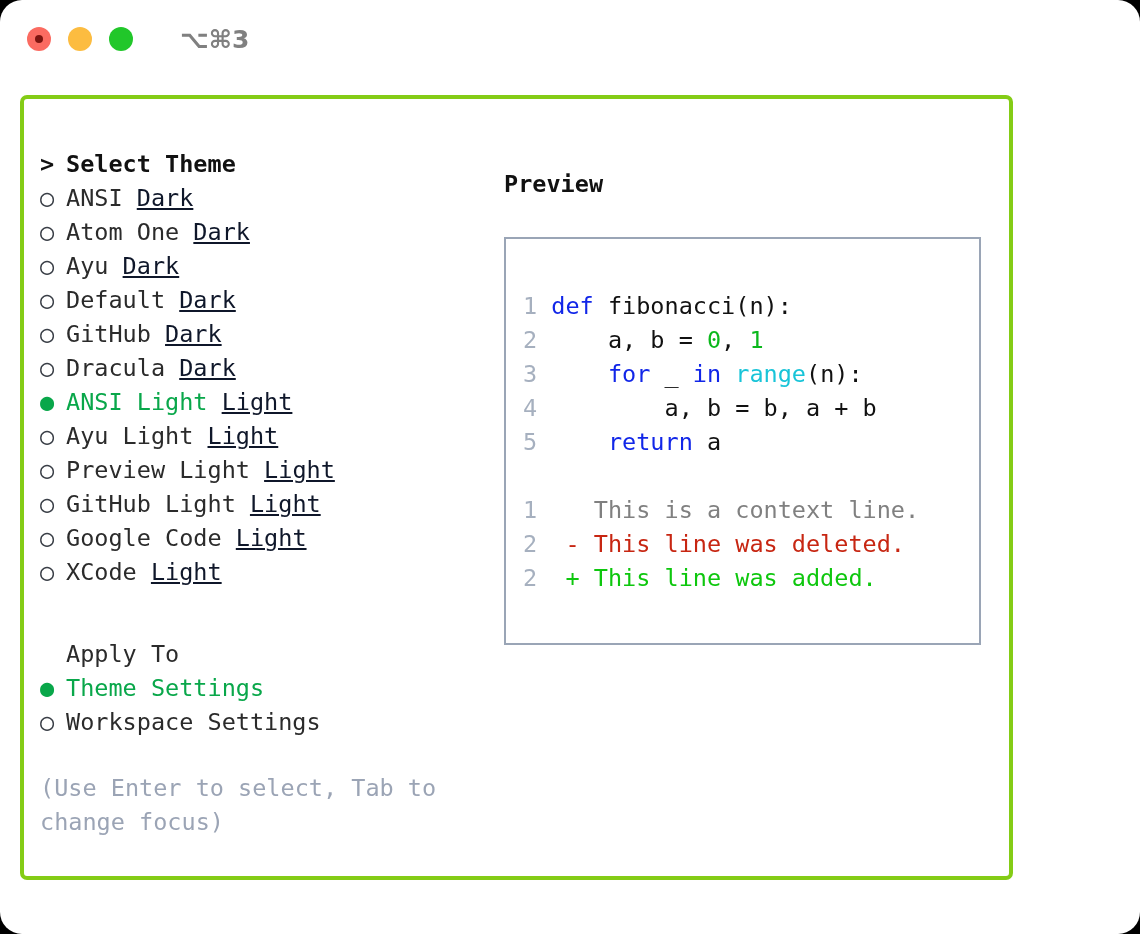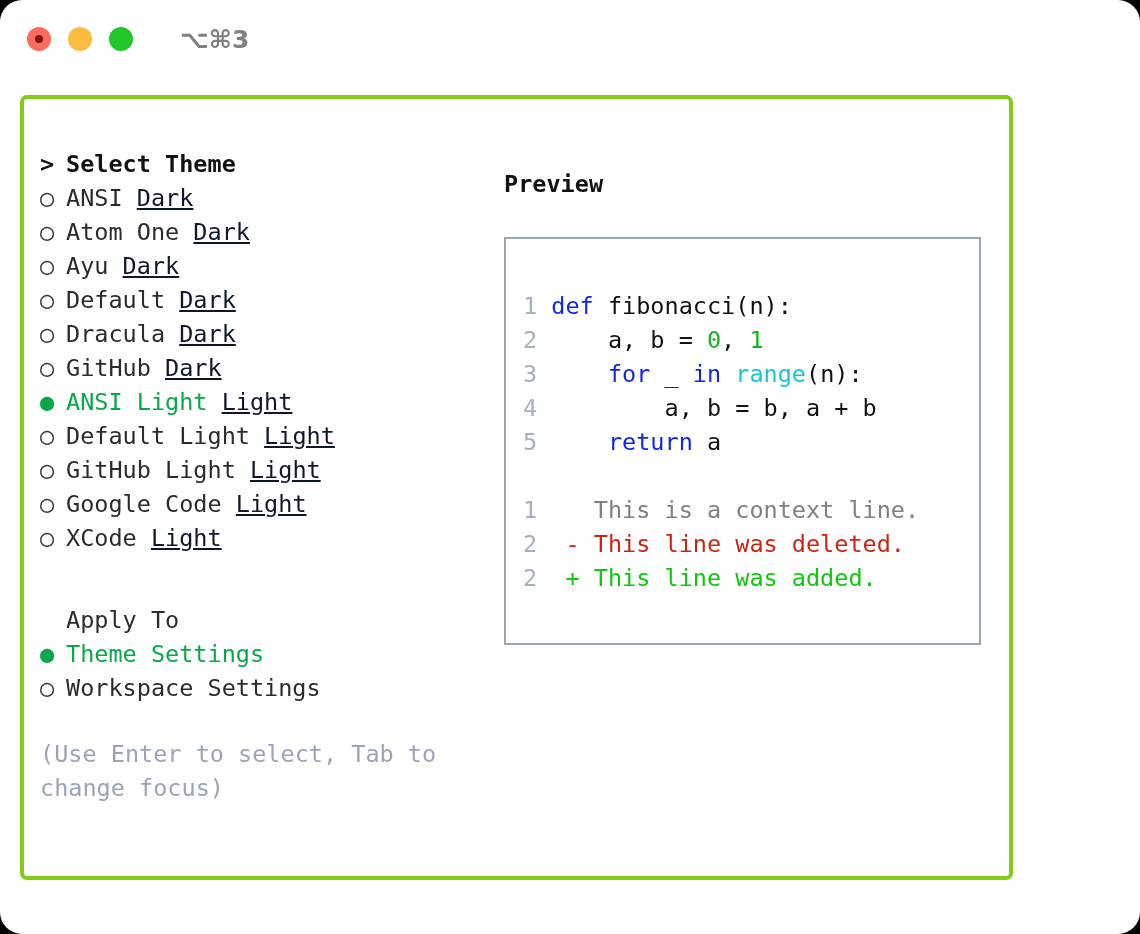--- a/index.html
+++ b/index.html
@@ -204,24 +204,25 @@
 
     <div class="left-col">
 
       <div class="row heading"><span class="marker">&gt; </span><span>Select Theme</span></div>
 
       <div id="theme-list">
           <div class="row"><span class="marker dot-hollow">○</span><span class="label">ANSI</span><span> </span><span class="tag">Dark</span></div>
           <div class="row"><span class="marker dot-hollow">○</span><span class="label">Atom One</span><span> </span><span class="tag">Dark</span></div>
           <div class="row"><span class="marker dot-hollow">○</span><span class="label">Ayu</span><span> </span><span class="tag">Dark</span></div>
           <div class="row"><span class="marker dot-hollow">○</span><span class="label">Default</span><span> </span><span class="tag">Dark</span></div>
+          <div class="row"><span class="marker dot-hollow">○</span><span class="label">GitHub</span><span> </span><span class="tag">Dark</span></div>
           <div class="row"><span class="marker dot-hollow">○</span><span class="label">Dracula</span><span> </span><span class="tag">Dark</span></div>
-          <div class="row"><span class="marker dot-hollow">○</span><span class="label">GitHub</span><span> </span><span class="tag">Dark</span></div>
           <div class="row"><span class="marker dot-filled">●</span><span class="label-sel">ANSI Light</span><span> </span><span class="tag">Light</span></div>
-          <div class="row"><span class="marker dot-hollow">○</span><span class="label">Default Light</span><span> </span><span class="tag">Light</span></div>
+          <div class="row"><span class="marker dot-hollow">○</span><span class="label">Ayu Light</span><span> </span><span class="tag">Light</span></div>
+          <div class="row"><span class="marker dot-hollow">○</span><span class="label">Preview Light</span><span> </span><span class="tag">Light</span></div>
           <div class="row"><span class="marker dot-hollow">○</span><span class="label">GitHub Light</span><span> </span><span class="tag">Light</span></div>
           <div class="row"><span class="marker dot-hollow">○</span><span class="label">Google Code</span><span> </span><span class="tag">Light</span></div>
           <div class="row"><span class="marker dot-hollow">○</span><span class="label">XCode</span><span> </span><span class="tag">Light</span></div>
         </div>
 
       <div class="section-gap"></div>
 
       <div class="row"><span class="marker"> </span><span>Apply To</span></div>
 
       <div id="apply-to-list">

